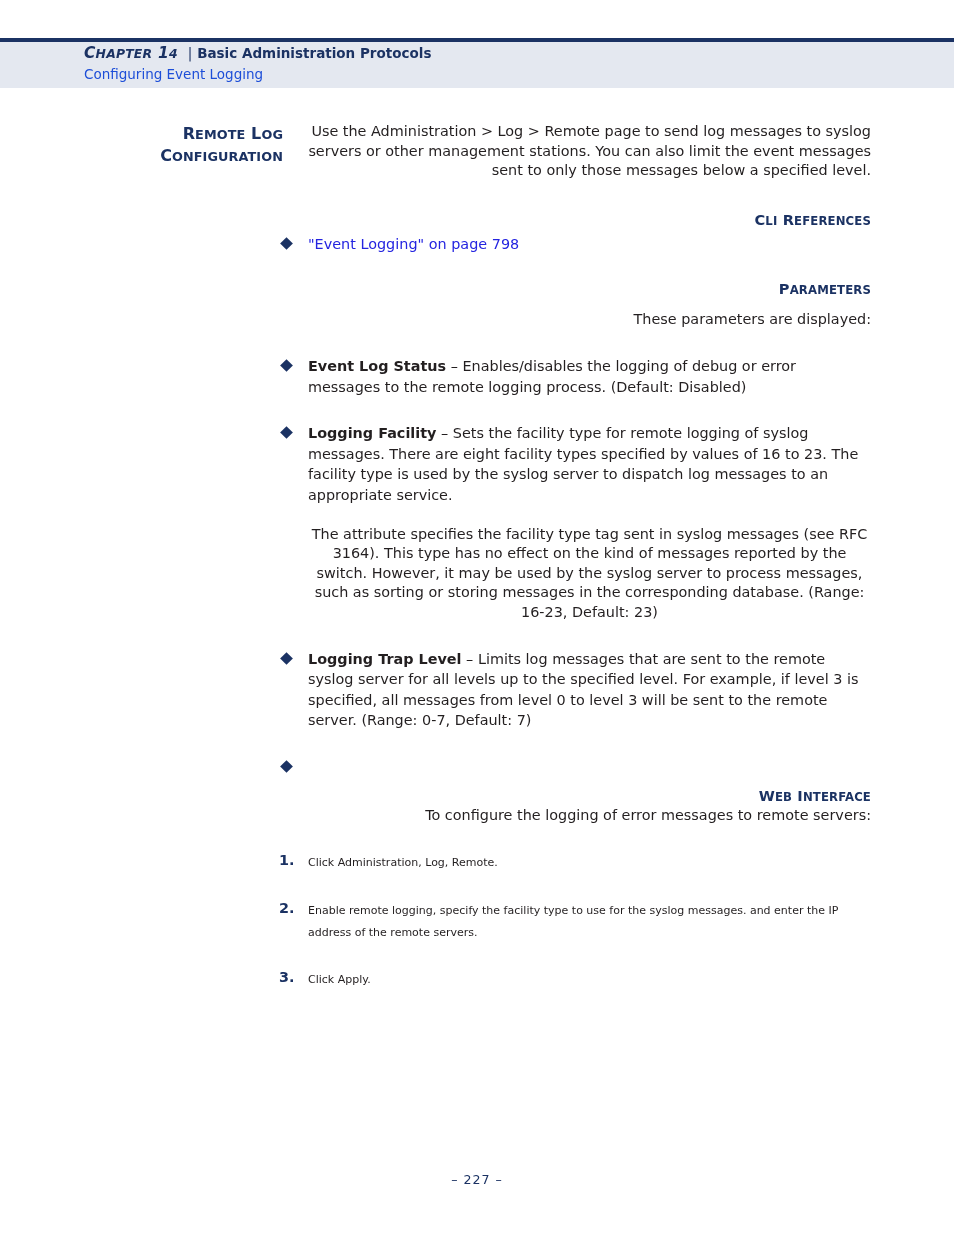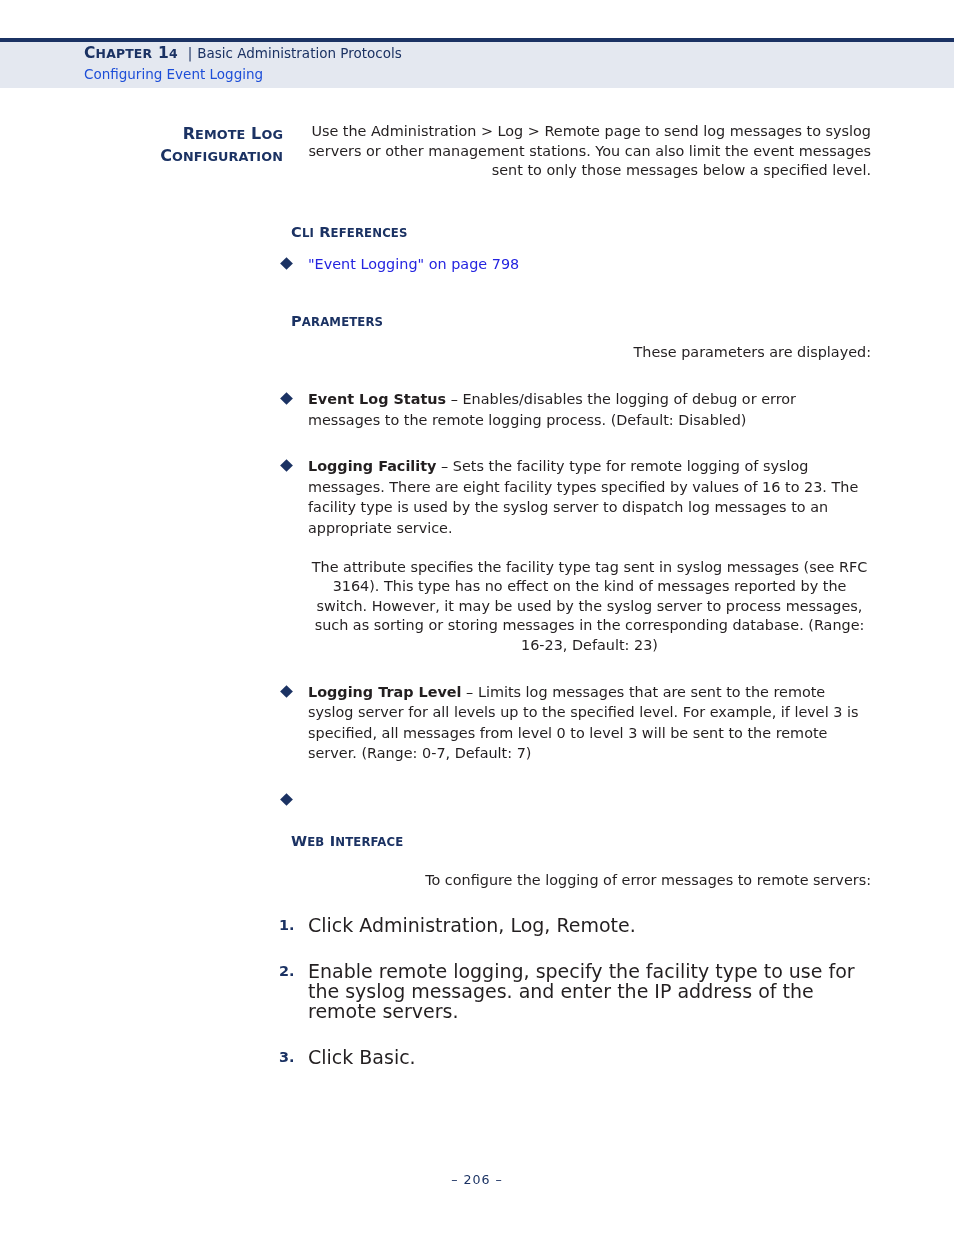--- a/index.html
+++ b/index.html
@@ -41,30 +41,31 @@
   }
   .header-line1 {
     font-size: 13.5px;
     line-height: 19px;
     color: #1b3263;
     white-space: nowrap;
   }
   .hdr-chapter {
     font-weight: bold;
     letter-spacing: 0.2px;
+    font-style: italic;
   }
   .hdr-chapter .sc {
     font-size: 15.5px;
   }
   .hdr-sep {
     color: #1b3263;
     padding: 0 5px;
   }
   .hdr-topic {
-    font-weight: normal;
+    font-weight: bold;
     margin-top: 20px;
   }
   .header-line2 {
     font-size: 13.5px;
     line-height: 20px;
     color: #1d4ed8;
     white-space: nowrap;
     margin-top: 1px;
   }
 
@@ -113,21 +114,22 @@
   .gap-lg { height: 26px; }
   .gap-xl { height: 30px; }
 
   
   .sec-label {
     font-weight: bold;
     color: #1b3263;
     font-size: 12.4px;
     line-height: 17px;
     letter-spacing: 0.15px;
-    margin: 12px;
+    margin: 0;
+    text-align: right;
   }
   .sec-label .sc {
     font-size: 14.6px;
   }
 
   
   .bullet-row {
     position: relative;
     padding-left: 29px;
     margin: 0;
@@ -173,21 +175,21 @@
   .step-row .num {
     position: absolute;
     left: 0px;
     top: 0px;
     color: #1b3263;
     font-weight: bold;
     font-size: 14.4px;
     line-height: 19.6px;
   }
   .step-row .txt {
-    font-size: 19px;
+    font-size: 11px;
     line-height: 19.6px;
     color: #231f20;
   }
 
   
   .footer {
     position: absolute;
     left: 0;
     top: 1172px;
     width: 954px;
@@ -266,42 +268,42 @@
     <div class="gap-lg"></div>
 
     <div class="bullet-row">
       <span class="dia"></span>
     </div>
 
     <div class="gap-xl"></div>
 
     <p class="sec-label"><span class="sc"><span>W</span><span style="font-size: 0.8em;">EB</span> <span>I</span><span style="font-size: 0.8em;">NTERFACE</span></span></p>
 
-    <p class="body" style="margin-top:20px;">To configure the logging of error messages to remote servers:</p>
+    <p class="body" style="margin-top:0;">To configure the logging of error messages to remote servers:</p>
 
     <div class="gap-lg"></div>
 
     <div class="step-row">
       <span class="num">1.</span>
       <span class="txt">Click Administration, Log, Remote.</span>
     </div>
 
     <div class="gap-lg"></div>
 
     <div class="step-row">
       <span class="num">2.</span>
       <span class="txt">Enable remote logging, specify the facility type to use for the syslog messages. and enter the IP address of the remote servers.</span>
     </div>
 
     <div class="gap-lg"></div>
 
     <div class="step-row">
       <span class="num">3.</span>
-      <span class="txt">Click Basic.</span>
+      <span class="txt">Click Apply.</span>
     </div>
 
   </div>
 
   <div class="footer">
-    <span>–   206   –</span>
+    <span>–   227   –</span>
   </div>
 
 </div>
 
 </body></html>

